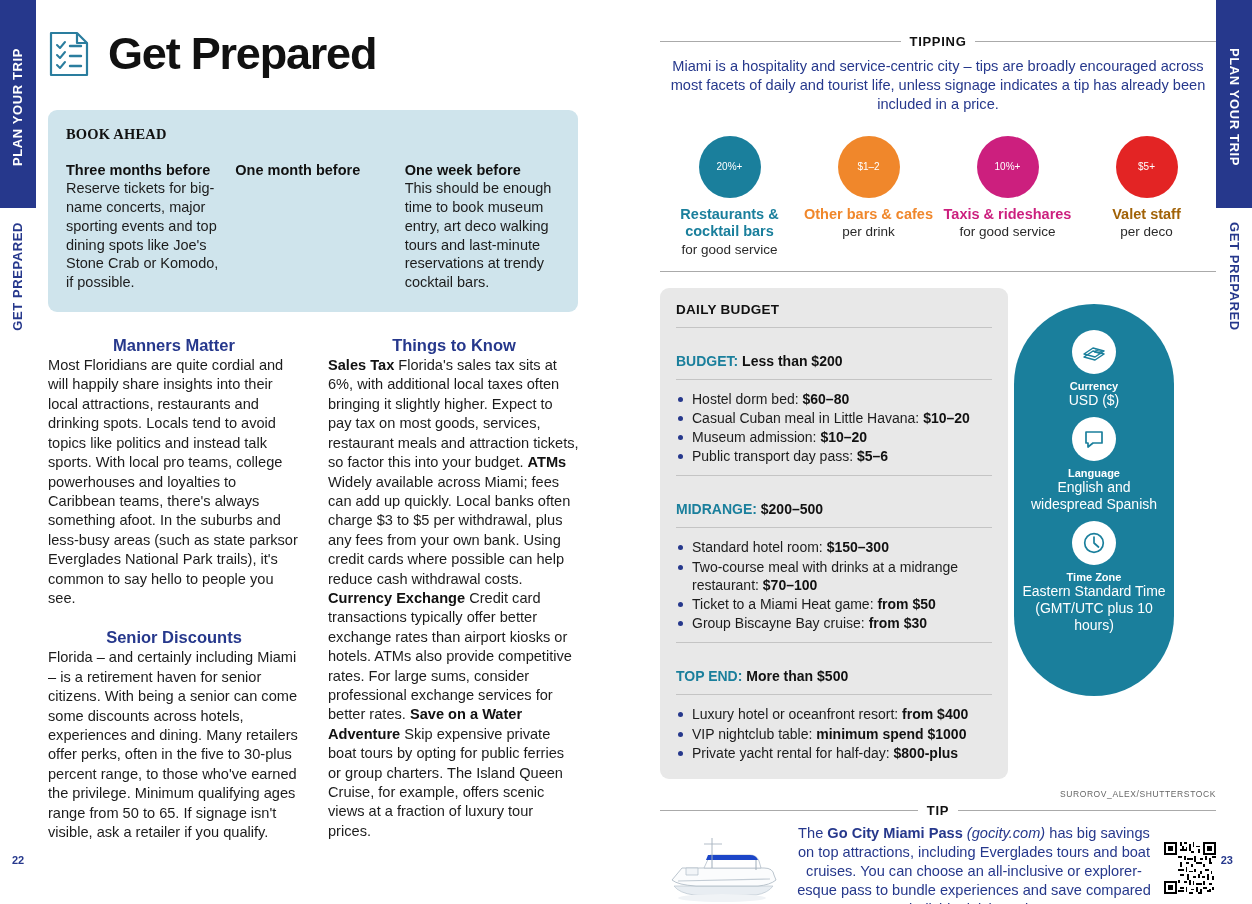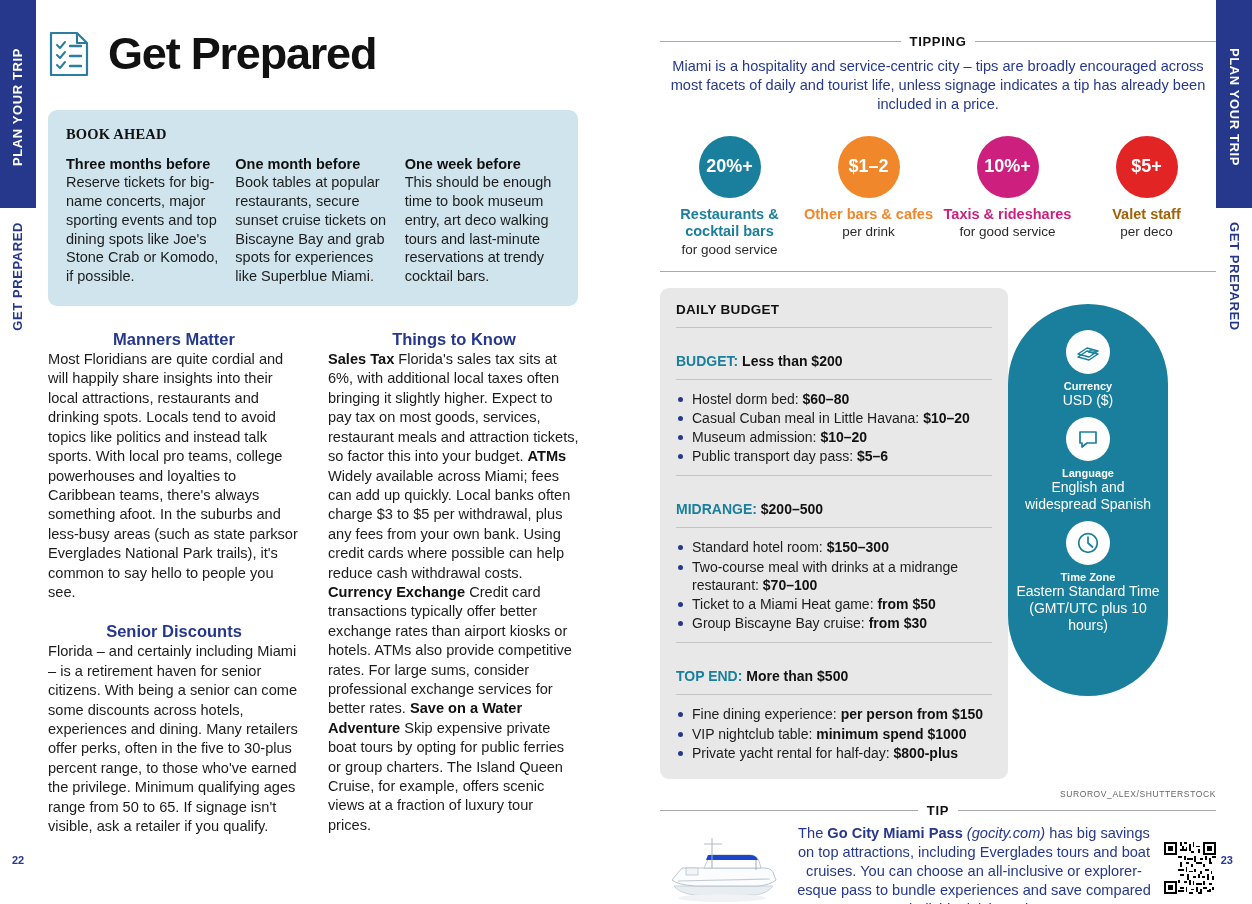--- a/index.html
+++ b/index.html
@@ -36,21 +36,21 @@
 
   .title-row { display: flex; align-items: center; gap: 18px; margin-top: 28px; }
   .chk-icon { width: 42px; height: 48px; flex: none; }
   .page-title { font-size: 45px; font-weight: bold; letter-spacing: -1.2px; color: #111; }
 
   .book-ahead {
     margin-top: 30px; background: #cfe4ec; border-radius: 9px;
     padding: 16px 18px 20px 18px; width: 530px;
   }
   .ba-head { font-size: 14.5px; font-weight: bold; color: #111; letter-spacing: 0.2px; font-family: Liberation Serif, serif; }
-  .ba-cols { display: flex; gap: 14px; margin-top: 13px; }
+  .ba-cols { display: flex; gap: 14px; margin-top: 19px; }
   .ba-col { width: 166px; }
   .ba-col h4 { font-size: 14.5px; font-weight: bold; color: #111; margin-bottom: 1px; }
   .ba-col p { font-size: 14.5px; line-height: 1.3; color: #1c1c1c; }
 
   .body-cols { display: flex; gap: 28px; margin-top: 24px; }
   .bcol { width: 252px; }
   .sec-head { font-size: 16.5px; font-weight: bold; color: #26388c; margin-bottom: 1px; text-align: center; }
   .sec-head.spaced { margin-top: 20px; }
   .bodytext { font-size: 14.6px; line-height: 1.33; color: #1c1c1c; }
 
@@ -66,28 +66,28 @@
     font-size: 14.6px; line-height: 1.3; color: #26388c;
     padding: 0 6px;
   }
 
   .circles { display: flex; margin-top: 22px; }
   .circ-item { flex: 1; text-align: center; }
   .circ {
     width: 62px; height: 62px; border-radius: 50%;
     display: flex; align-items: center; justify-content: center;
     margin: 0 auto;
-    color: #fff; font-size: 18px; font-weight: bold;
+    color: #fff; font-size: 10px; font-weight: normal;
   }
   .circ-t1 { margin-top: 8px; font-size: 14.5px; font-weight: bold; line-height: 1.2; }
   .circ-t2 { margin-top: 1px; font-size: 13.5px; color: #2a2a2a; }
 
   .hr-thin { height: 1px; background: #aaa; margin-top: 14px; }
 
-  .mid-area { display: flex; gap: 0; margin-top: 16px; }
+  .mid-area { display: flex; gap: 6px; margin-top: 16px; }
 
   .budget-box {
     width: 348px; background: #e8e8e8; border-radius: 9px;
     padding: 14px 16px 16px 16px;
   }
   .bb-title { font-size: 13.5px; font-weight: bold; color: #111; letter-spacing: 0.3px; }
   .bb-sep { height: 1px; background: #c4c4c4; margin: 10px 0; }
   .bb-tier { font-size: 14px; margin-top: 25px; }
   .bb-tier .k { color: #1a7f9c; font-weight: bold; }
   .bb-tier .v { color: #111; font-weight: bold; }
@@ -165,21 +165,20 @@
 
     <div class="book-ahead">
       <div class="ba-head">BOOK AHEAD</div>
       <div class="ba-cols">
         <div class="ba-col">
           <h4>Three months before</h4>
           <p>Reserve tickets for big-name concerts, major sporting events and top dining spots like Joe's Stone Crab or Komodo, if possible.</p>
         </div>
         <div class="ba-col">
           <h4>One month before</h4>
-          <p>Book tables at popular restaurants, secure sunset cruise tickets on Biscayne Bay and grab spots for experiences like Superblue Miami.</p>
         </div>
         <div class="ba-col">
           <h4>One week before</h4>
           <p>This should be enough time to book museum entry, art deco walking tours and last-minute reservations at trendy cocktail bars.</p>
         </div>
       </div>
     </div>
 
     <div class="body-cols">
       <div class="bcol">
@@ -263,21 +262,21 @@
           <div class="bb-li"><span>Ticket to a Miami Heat game: </span><b>from $50</b></div>
           <div class="bb-li"><span>Group Biscayne Bay cruise: </span><b>from $30</b></div>
         </div>
 
         <div class="bb-sep"></div>
         <div class="bb-tier">
           <span class="k">TOP END:</span><span class="v"> More than $500</span>
         </div>
         <div class="bb-sep"></div>
         <div class="bb-list">
-          <div class="bb-li"><span>Fine dining experience: </span><b>per person from $150</b></div>
+          <div class="bb-li"><span>Luxury hotel or oceanfront resort: </span><b>from $400</b></div>
           <div class="bb-li"><span>VIP nightclub table: </span><b>minimum spend $1000</b></div>
           <div class="bb-li"><span>Private yacht rental for half-day: </span><b>$800-plus</b></div>
         </div>
       </div>
 
       <div class="oval">
         <div class="ov-block">
           <div class="ov-icon">
             <svg width="26" height="26" viewBox="0 0 26 26">
               <path d="M3 15 l9 -6 l11 3 l-9 6 z" fill="none" stroke="#1a7f9c" stroke-width="1.5" stroke-linejoin="round"></path>

